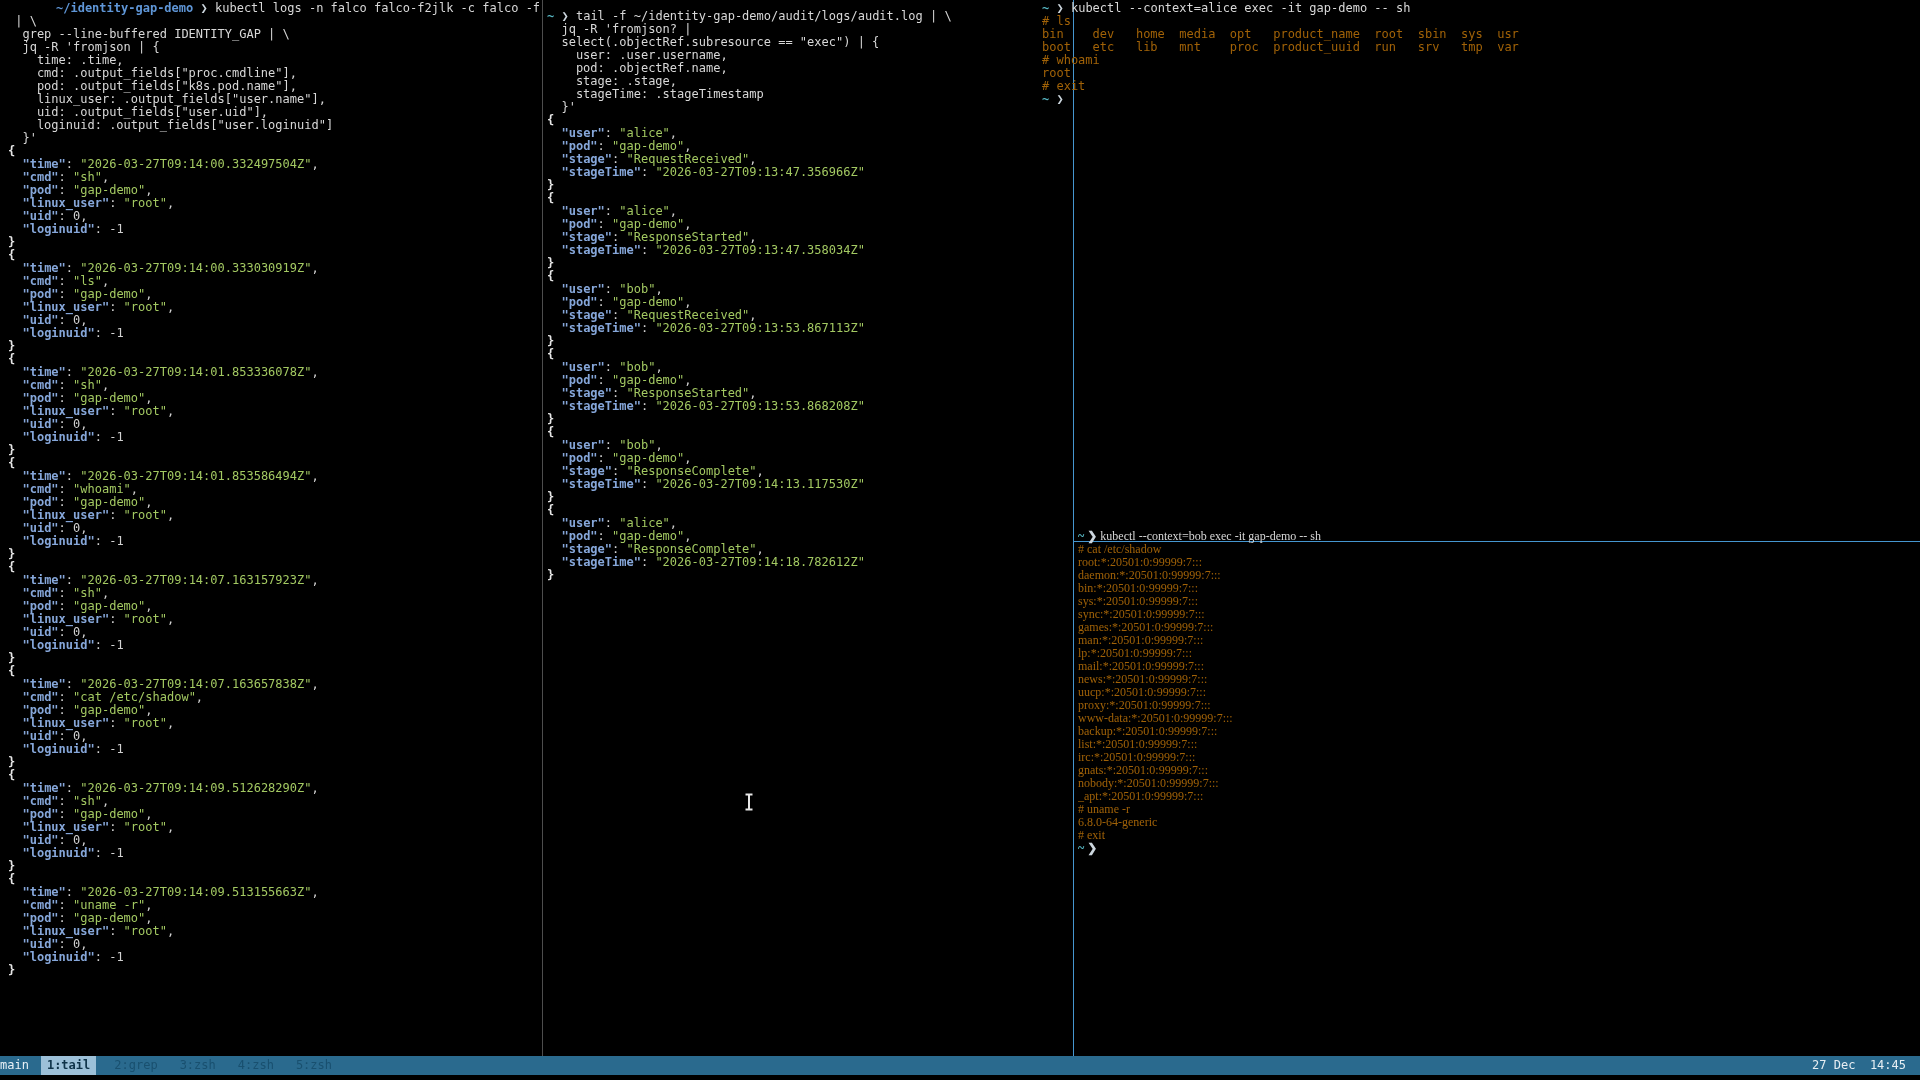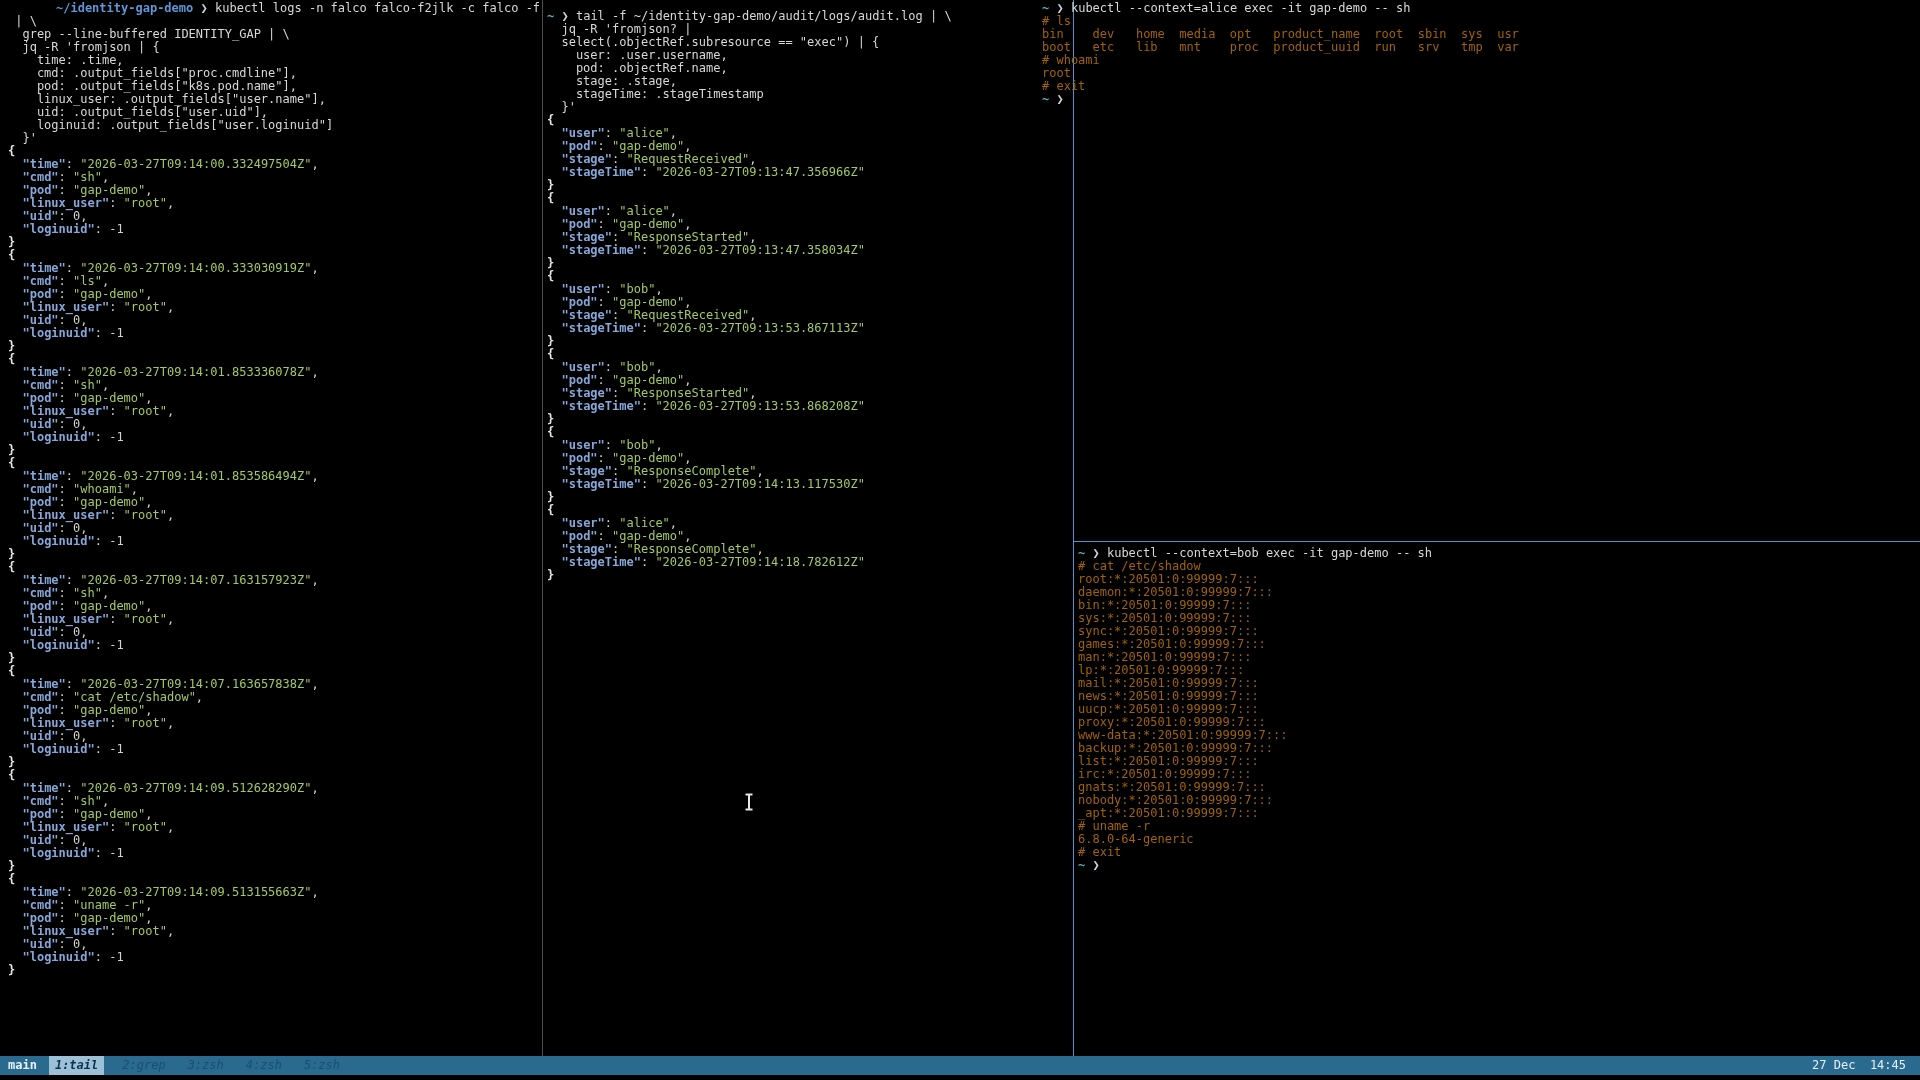--- a/index.html
+++ b/index.html
@@ -17,32 +17,32 @@
   .p{color:var(--text,#d2d2d2);}
   .b{color:#e6e6e6;font-weight:bold;}
   .path{color:var(--prompt-path,#5f96d7);font-weight:bold;margin-left:48px;}
   .tilde{color:var(--prompt-tilde,#56b6c2);font-weight:bold;}
   .sym{color:var(--prompt-symbol,#ccd6de);font-weight:bold;}
   .cmd{color:#d8d8d8;}
   .out{color:#a16207;}
   #pane-falco{left:8px;top:2px;width:532px;height:1052px;}
   #pane-audit{left:547px;top:2px;width:524px;height:1052px;margin-top:8px;}
   #pane-alice{left:1042px;top:2px;width:838px;height:537px;}
-  #pane-bob{left:1078px;top:547px;width:838px;height:507px;}
+  #pane-bob{left:1078px;top:530px;width:838px;height:507px;font-family:Liberation Serif, serif;}
   .vdiv{position:absolute;top:0;width:1px;height:1056px;}
   #vdiv-left{left:542px;background:var(--divider,#4d4d4d);}
   #vdiv-right{left:1073px;background:var(--active-border,#4596d0);}
   #hdiv-right{position:absolute;left:1074px;top:541px;width:846px;height:1px;
     background:var(--active-border,#4596d0);}
   .statusbar{
     position:absolute;left:0;top:1056px;width:1920px;height:19px;
     background:var(--statusbar-bg,#2a6a8e);display:flex;align-items:center;
     line-height:19px;font-size:12px;
   }
-  .sb-session{color:var(--statusbar-session,#e9f1f6);font-weight:bold;margin:0 12px 0 8px;}
+  .sb-session{color:var(--statusbar-session,#e9f1f6);font-weight:normal;margin:0 12px 0 0;}
   .win{color:var(--statusbar-window-inactive,#19506f);margin-right:14px;padding:0 4px;}
   .win.active{
     background:var(--statusbar-window-active-bg,#9cc0d8);
     color:var(--statusbar-window-active-text,#0f3349);
     font-weight:bold;padding:0 6px;
   }
   .sb-clock{margin-left:auto;padding-right:14px;color:var(--statusbar-clock,#e6eef3);white-space:pre;}
   .ibeam{position:absolute;left:744px;top:793px;width:10px;height:18px;}
 </style>
 </head>
@@ -67,21 +67,21 @@
   <div class="ibeam">
     <svg width="10" height="18" viewBox="0 0 10 18">
       <line x1="5" y1="2" x2="5" y2="16" stroke="#e8e8e8" stroke-width="2"></line>
       <line x1="1.5" y1="1.5" x2="8.5" y2="1.5" stroke="#e8e8e8" stroke-width="2"></line>
       <line x1="1.5" y1="16.5" x2="8.5" y2="16.5" stroke="#e8e8e8" stroke-width="2"></line>
     </svg>
   </div>
 
   <div class="statusbar">
     <span class="sb-session">main</span>
-    <span id="window-list" style="display:flex;font-style:italic;">
+    <span id="window-list" style="display:flex;">
         <span class="win active">1:tail</span>
         <span class="win">2:grep</span>
         <span class="win">3:zsh</span>
         <span class="win">4:zsh</span>
         <span class="win">5:zsh</span>
       </span>
     <span class="sb-clock">27 Dec  14:45</span>
   </div>
 
 </div>

